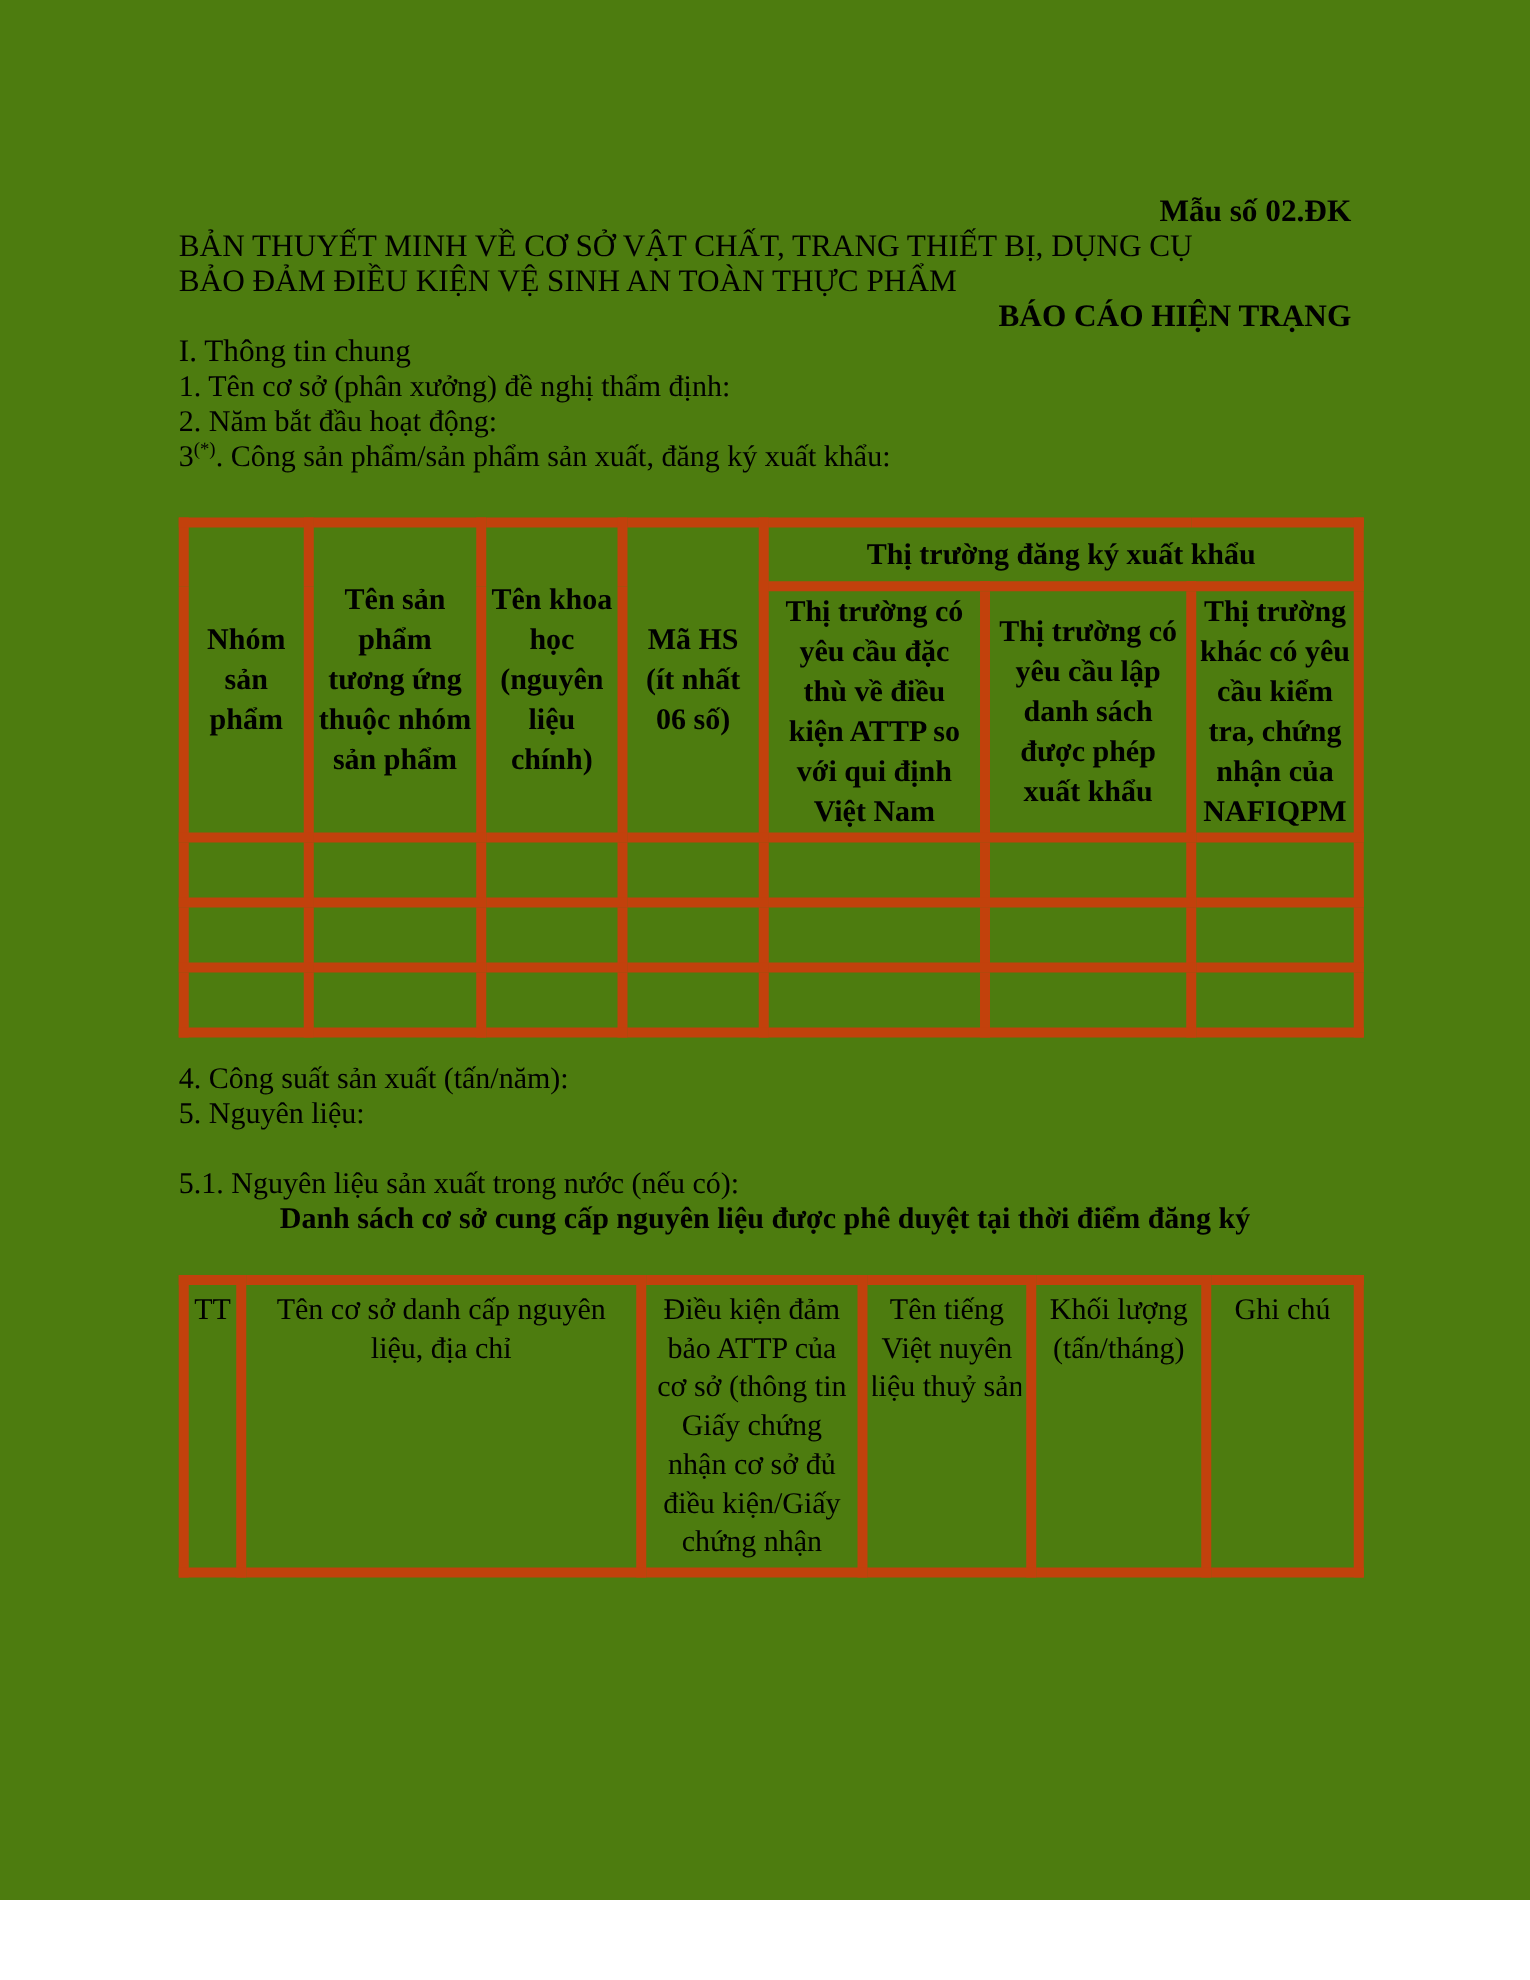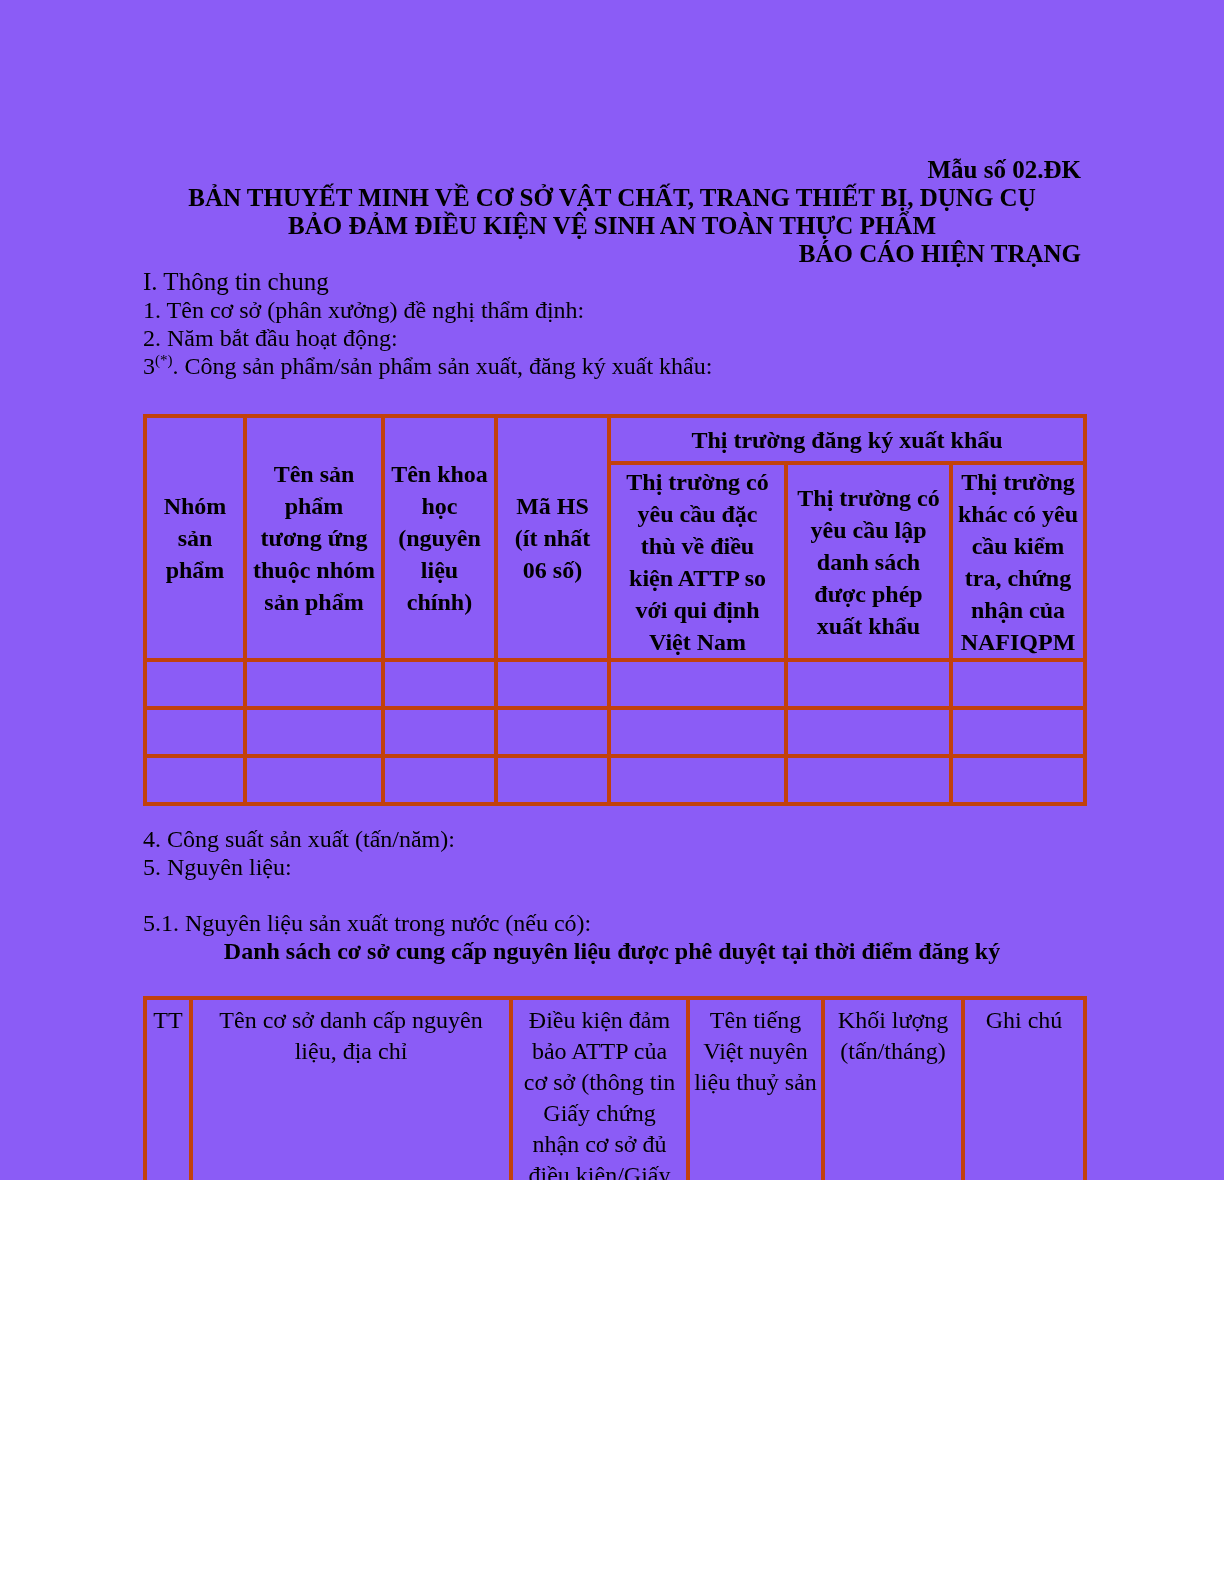--- a/index.html
+++ b/index.html
@@ -1,37 +1,37 @@
 <!DOCTYPE html>
 <html lang="vi"><head>
 <meta charset="utf-8">
 <style>
   html, body { margin: 0; padding: 0; background: #ffffff; }
   .page {
     width: 1224px;
-    height: 1180px;
-    background: #8b5cf6;
+    height: 1520px;
+    background: #4d7c0f;
     color: #000000;
     font-family: "Liberation Serif", "DejaVu Serif", serif;
     font-size: 24px;
     overflow: hidden;
     position: relative;
   }
   .content { padding: 156px 143px 0 143px; width: 938px; }
   .content p { margin: 0; line-height: 28px; }
 
   .form-number { text-align: right; font-weight: bold; font-size: 25px; }
-  .doc-title   { text-align: center; font-weight: bold; font-size: 25px; line-height: 33px; margin-top: 24px; }
+  .doc-title   { font-weight: normal; font-size: 25px; line-height: 33px; margin-top: 24px; }
   .doc-subtitle{ text-align: right; font-weight: bold; font-size: 25px; line-height: 33px; margin-top: 24px; }
   .section-heading { font-weight: normal; font-size: 25px; margin-top: 28px; }
   .form-item { margin-top: 29px; font-family: Liberation Serif, serif; }
   .form-item sup { font-size: 15px; line-height: 0; }
 
   table { border-collapse: collapse; table-layout: fixed; width: 940px; }
-  th, td { border: 4px solid #c2410c; padding: 0 2px; overflow: hidden; }
+  th, td { border: 8px solid #c2410c; padding: 0 2px; overflow: hidden; }
 
   
   .product-table { margin-top: 34px; }
   .product-table th {
     font-weight: bold;
     text-align: center;
     vertical-align: middle;
     white-space: pre-line;
     line-height: 32px;
     font-size: 24px;

